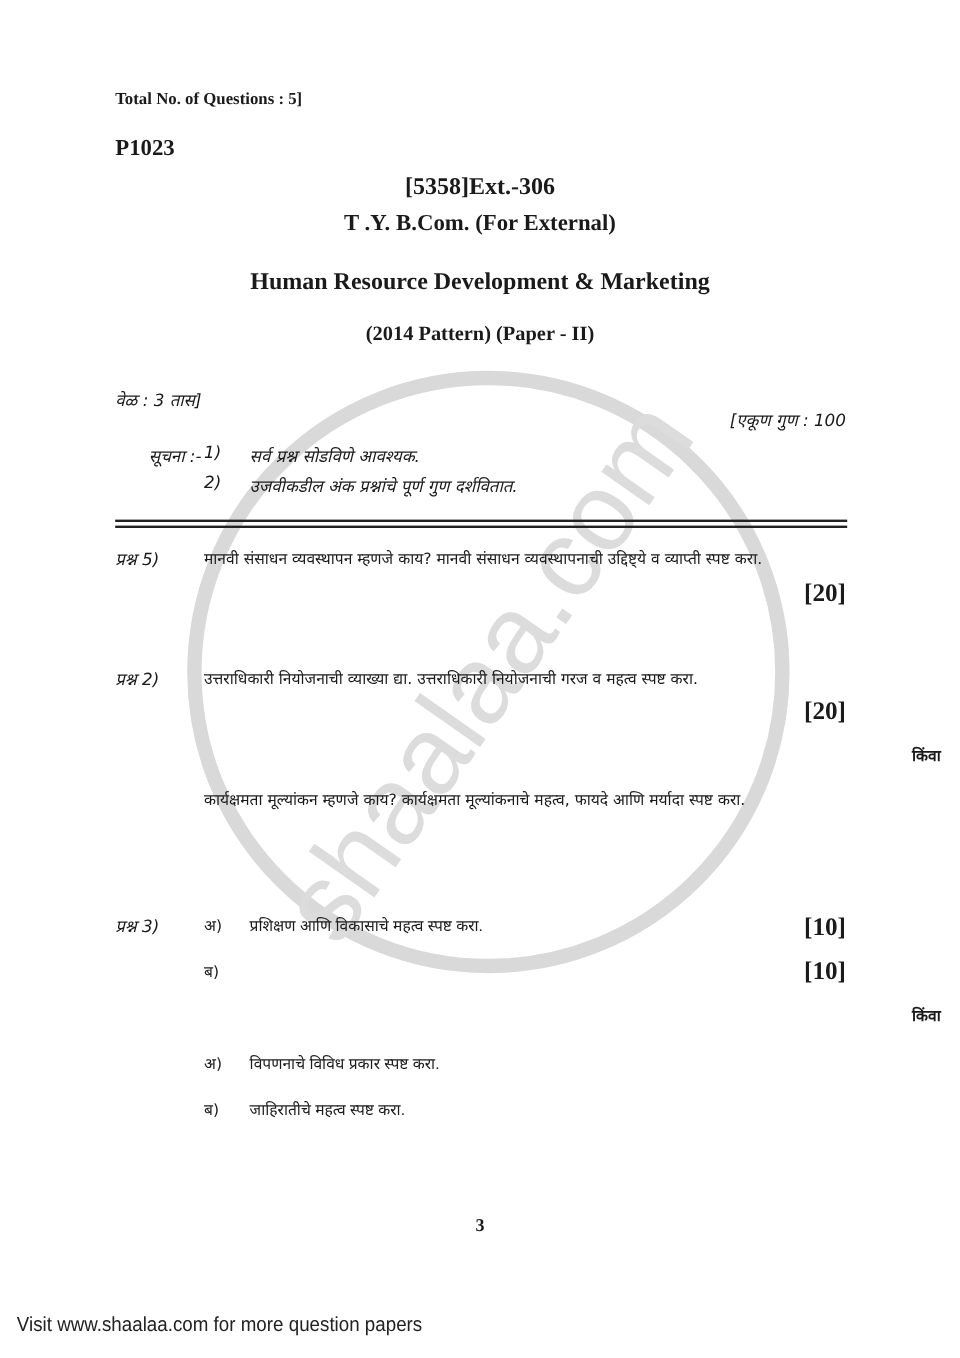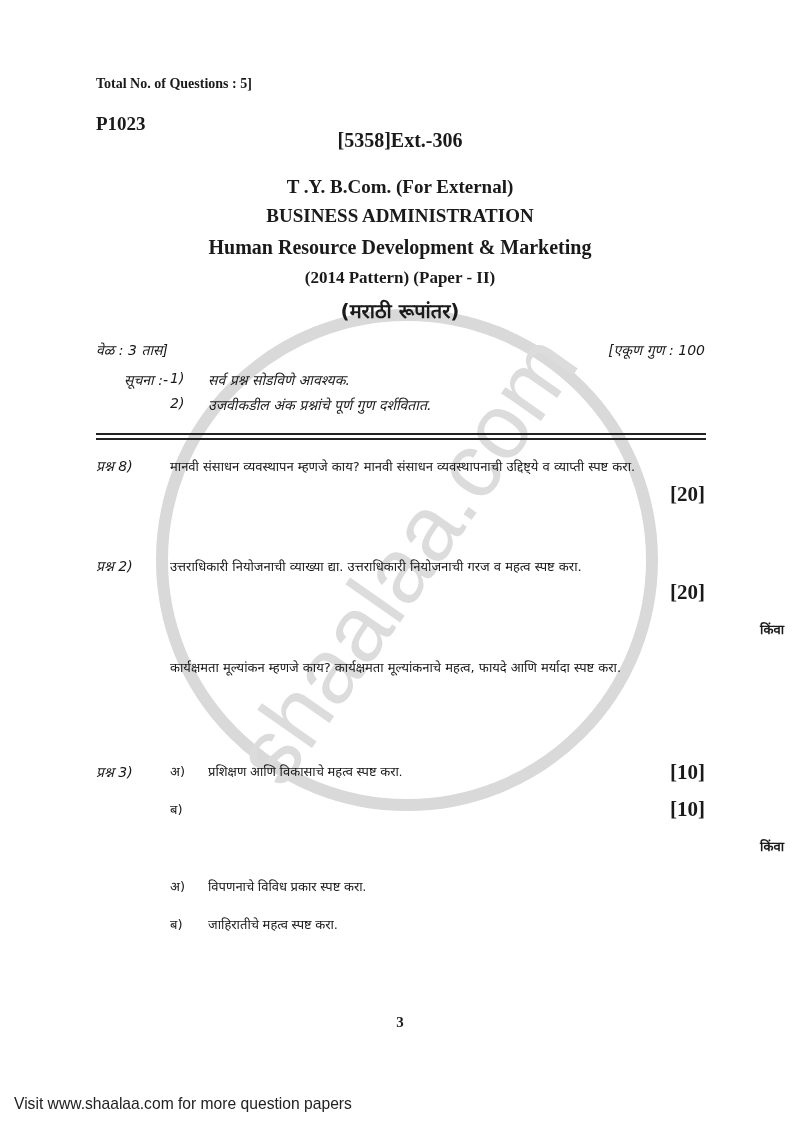--- a/index.html
+++ b/index.html
@@ -9,28 +9,28 @@
     }
     .abs { position: absolute; }
     .watermark {
       position: absolute; left: 147px; top: 300px; width: 520px; height: 520px;
       pointer-events: none; z-index: 0;
     }
     .content { position: absolute; inset: 0; z-index: 1; }
     .total-q { left: 96px; top: 76px; font-size: 14px; font-weight: bold; }
     .paper-code { left: 96px; top: 113px; font-size: 19px; font-weight: bold; }
     .center-line { left: 0; width: 800px; text-align: center; font-weight: bold; }
-    .c1 { top: 129px; font-size: 20px; }
+    .c1 { top: 145px; font-size: 20px; }
     .c2 { top: 176px; font-size: 19px; }
     .c3 { top: 205px; font-size: 19px; }
-    .c4 { top: 236px; font-size: 20px; text-align: center; }
+    .c4 { top: 224px; font-size: 20px; text-align: center; }
     .c5 { top: 268px; font-size: 17px; }
     .c6 { top: 297px; font-size: 20px; font-family: "DejaVu Sans", sans-serif; }
     .italic-dev { font-style: italic; font-family: "DejaVu Sans", sans-serif; font-size: 14px; }
-    .time { left: 96px; top: 340px; text-align: right; }
+    .time { left: 96px; top: 323px; text-align: right; }
     .marks-total { right: 95px; top: 340px; }
     .instr-label { left: 96px; top: 370px; margin-left: 28px; }
     .instr-num1 { left: 170px; top: 370px; }
     .instr-num2 { left: 170px; top: 395px; }
     .instr-text1 { left: 208px; top: 370px; text-align: center; }
     .instr-text2 { left: 208px; top: 395px; }
     .rule { left: 96px; width: 610px; height: 2px; background: #222; }
     .rule1 { top: 433px; }
     .rule2 { top: 438px; }
     .q-label { left: 96px; font-style: italic; font-family: "DejaVu Sans", sans-serif; font-size: 14px; }
@@ -49,38 +49,36 @@
   <circle cx="260" cy="260" r="245" fill="none" stroke="#d9d9d9" stroke-width="12"></circle>
   <text x="260" y="290" text-anchor="middle" transform="rotate(-55 260 260)" font-family="Liberation Sans, sans-serif" font-size="92" fill="#dcdcdc">shaalaa.com</text>
 </svg>
 
 <div class="content">
   <div class="abs total-q">Total No. of Questions : 5]</div>
   <div class="abs paper-code">P1023</div>
 
   <div class="abs center-line c1">[5358]Ext.-306</div>
   <div class="abs center-line c2">T .Y.  B.Com. (For External)</div>
-  <div class="abs center-line c3">BUSINESS ADMINISTRATION</div>
   <div class="abs center-line c4">Human Resource Development &amp; Marketing</div>
   <div class="abs center-line c5">(2014 Pattern) (Paper - II)</div>
-  <div class="abs center-line c6">(मराठी रूपांतर)</div>
 
   <div class="abs italic-dev time">वेळ : 3 तास]</div>
   <div class="abs italic-dev marks-total">[एकूण गुण : 100</div>
 
   <div class="abs italic-dev instr-label">सूचना :-</div>
   <div class="abs italic-dev instr-num1">1)</div>
   <div class="abs italic-dev instr-text1">सर्व प्रश्न सोडविणे आवश्यक.</div>
   <div class="abs italic-dev instr-num2">2)</div>
   <div class="abs italic-dev instr-text2">उजवीकडील अंक प्रश्नांचे पूर्ण गुण दर्शवितात.</div>
 
   <div class="abs rule rule1"></div>
   <div class="abs rule rule2"></div>
 
-  <div class="abs q-label" style="top:456px">प्रश्न 8)</div>
+  <div class="abs q-label" style="top:456px">प्रश्न 5)</div>
   <div class="abs q-text" style="top:452px">मानवी संसाधन व्यवस्थापन म्हणजे काय? मानवी संसाधन व्यवस्थापनाची उद्दिष्ट्ये व व्याप्ती स्पष्ट करा.</div>
   <div class="abs marks" style="top:482px">[20]</div>
 
   <div class="abs q-label" style="top:556px">प्रश्न 2)</div>
   <div class="abs q-text" style="top:552px">उत्तराधिकारी नियोजनाची व्याख्या द्या. उत्तराधिकारी नियोजनाची गरज व महत्व स्पष्ट करा.</div>
   <div class="abs marks" style="top:580px">[20]</div>
   <div class="abs or" style="top:620px">किंवा</div>
   <div class="abs q-text" style="top:653px">कार्यक्षमता मूल्यांकन म्हणजे काय? कार्यक्षमता मूल्यांकनाचे महत्व, फायदे आणि मर्यादा स्पष्ट करा.</div>
 
   <div class="abs q-label" style="top:762px">प्रश्न 3)</div>

